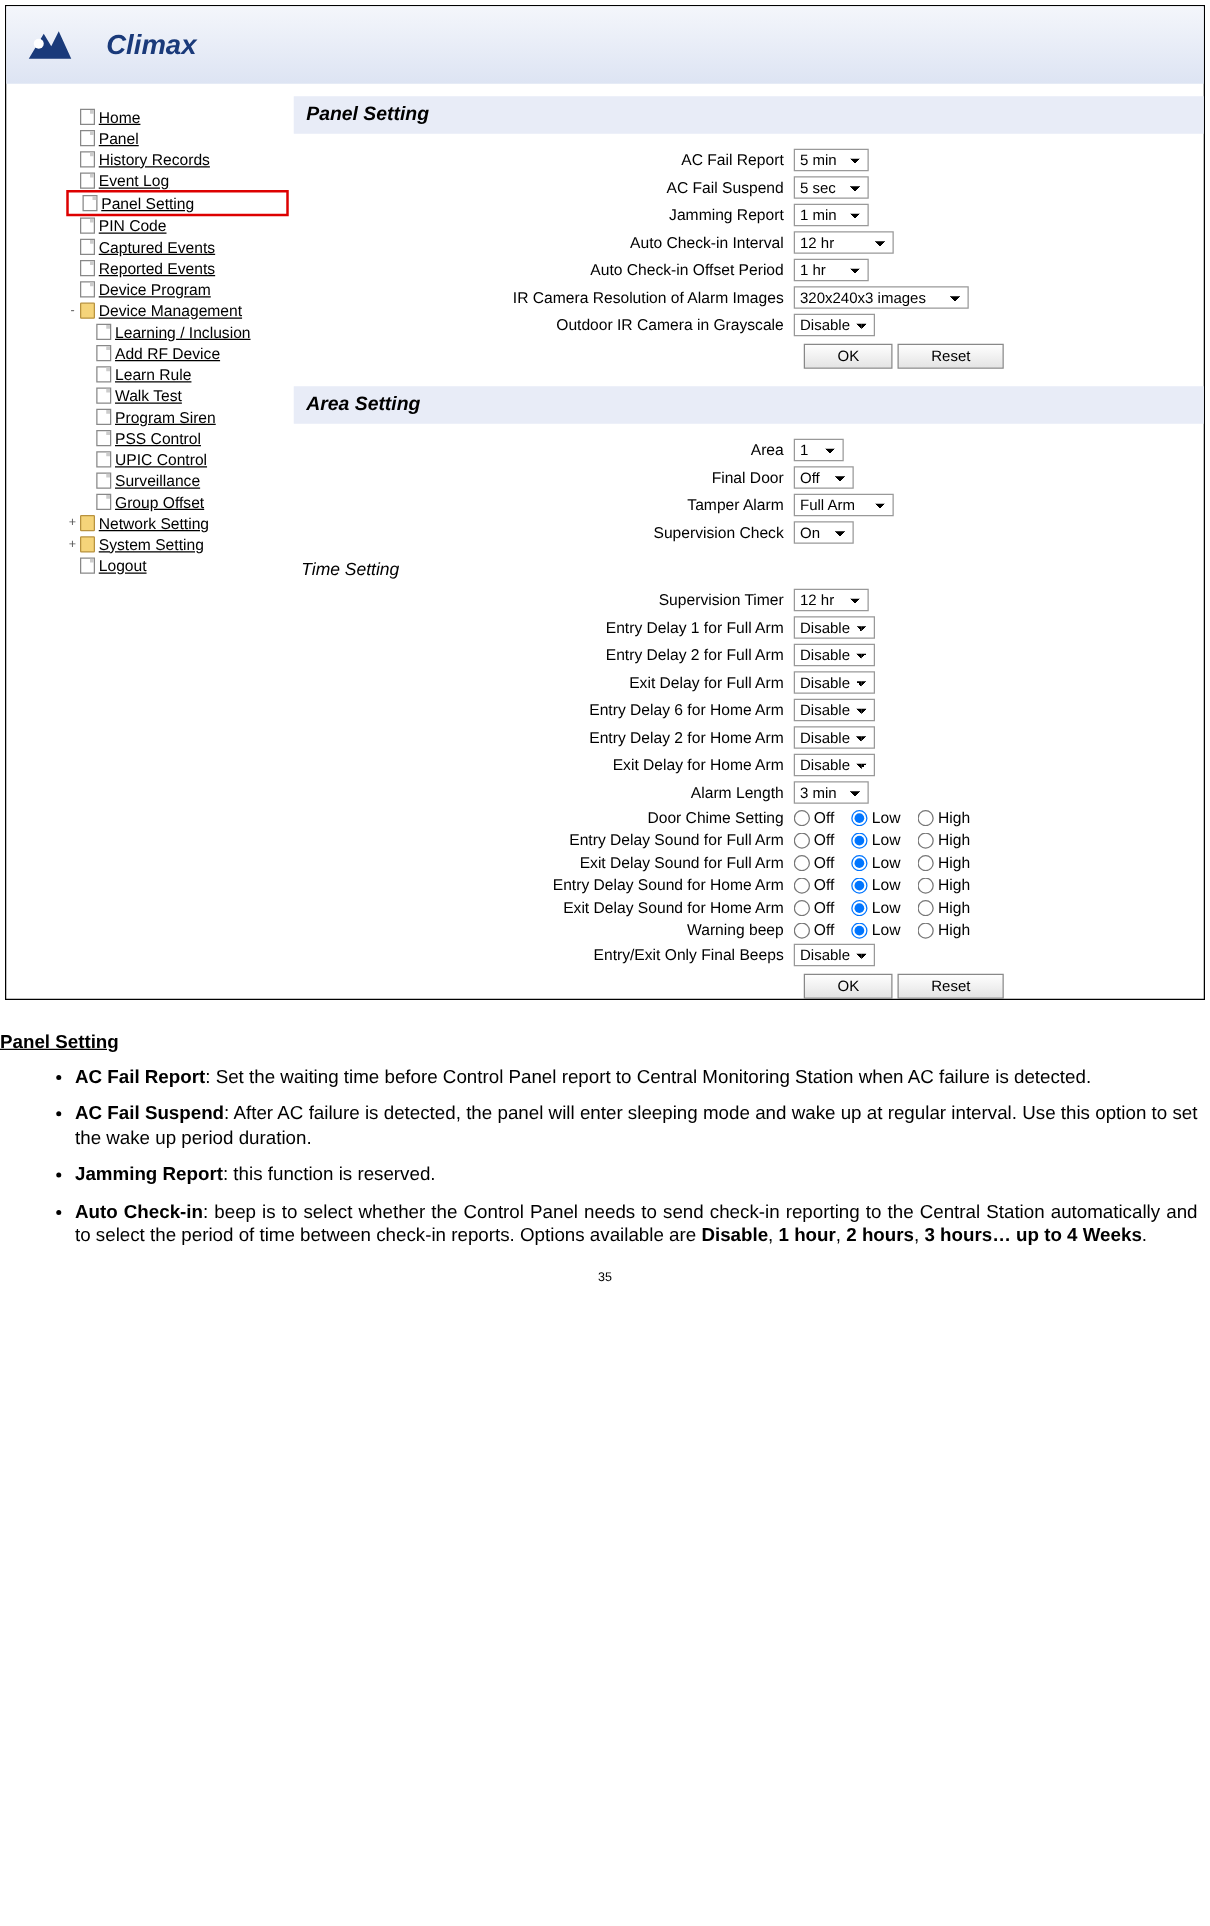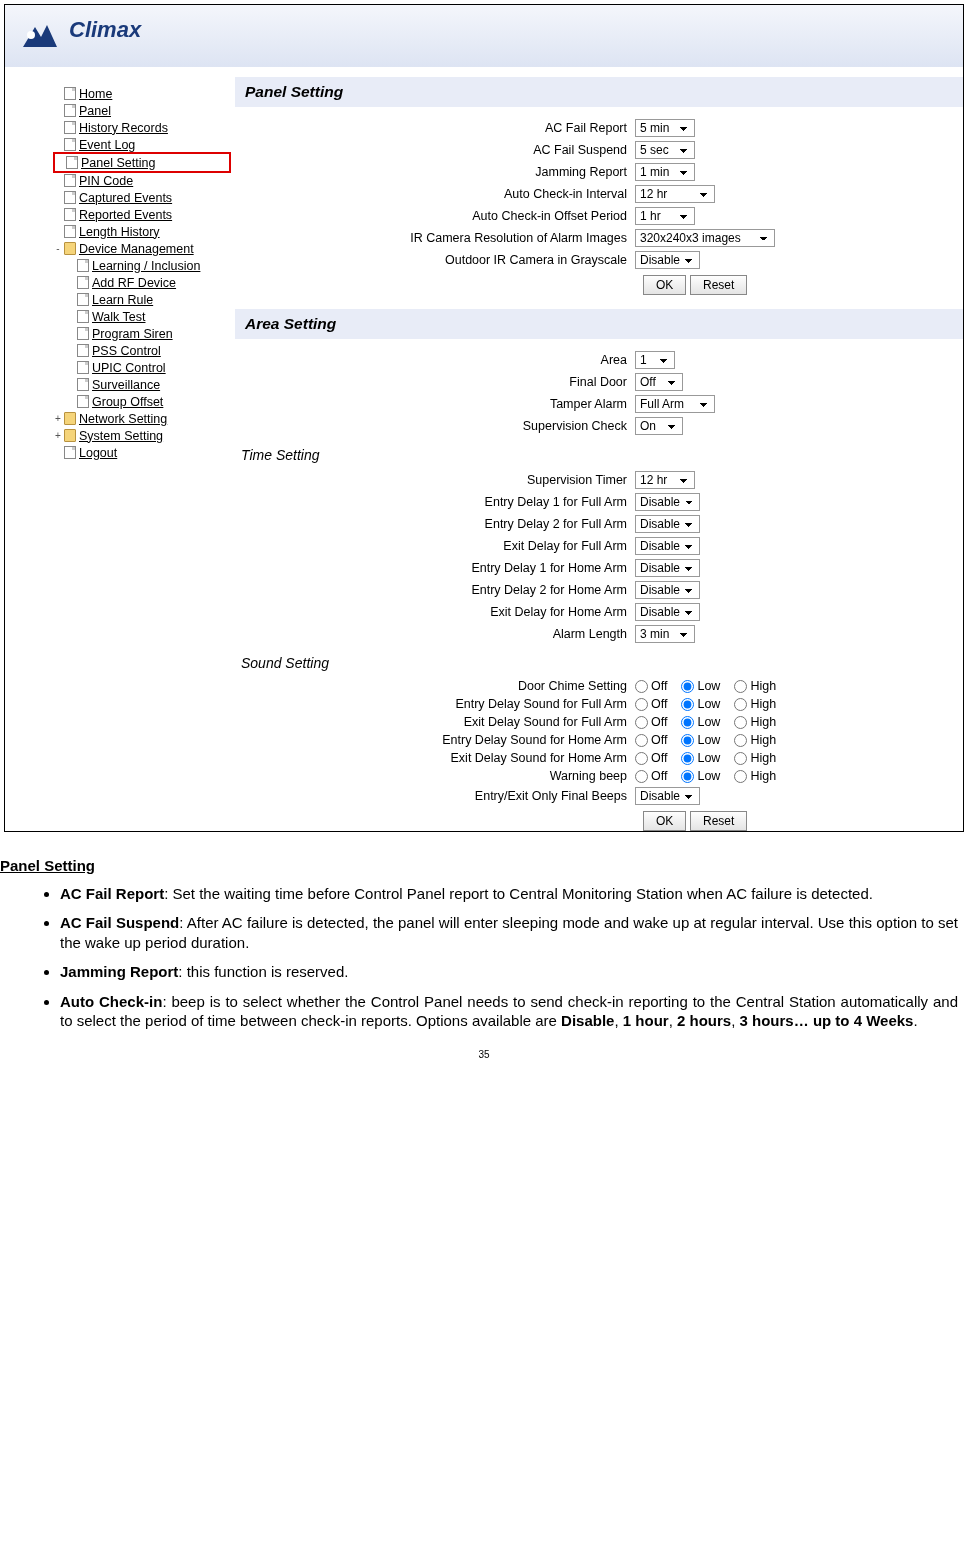--- a/index.html
+++ b/index.html
@@ -1,20 +1,20 @@
 <!DOCTYPE html>
 <html><head>
 <meta charset="utf-8">
 <style>
   * { box-sizing: border-box; margin: 0; padding: 0; }
   body { font-family: Arial, sans-serif; font-size: 13px; color: #000; background: #fff; width: 968px; }
   .page { padding: 0; }
   .outer-border { border: 1px solid #000; margin: 4px; }
   .banner { background: linear-gradient(#f4f6fb, #dde4f3); height: 62px; padding: 6px 12px; display: flex; align-items: center; }
-  .banner-logo { display: flex; gap: 8px; }
+  .banner-logo { display: flex; align-items: center; gap: 24px; }
   .logo-icon { width: 44px; height: 38px; }
   .logo-text { font-size: 22px; font-weight: bold; font-style: italic; color: #1a3a7a; }
   .content-row { display: flex; }
   .sidebar { width: 230px; padding: 18px 4px 4px 8px; font-size: 12.5px; }
   .sidebar ul { list-style: none; }
   .sidebar li { padding: 1.5px 0; white-space: nowrap; margin-left: 40px; }
   .tree-root > li { display: flex; align-items: center; }
   .tree-icon { display: inline-block; width: 12px; height: 13px; margin-right: 3px; vertical-align: middle; flex-shrink: 0; }
   .page-icon { border: 1px solid #888; background: #fff; position: relative; }
   .page-icon::after { content: ""; position: absolute; top: 0; right: 0; width: 3px; height: 3px; background: #ccc; }
@@ -24,21 +24,21 @@
   .highlighted { border: 2px solid #d00; padding: 0 2px; margin: -1px 0; }
   .subtree { padding-left: 24px; }
   .subtree li { display: flex; align-items: center; }
   .main { flex: 1; padding: 10px 0 0 0; }
   .section-hdr { background: #e8ecf7; padding: 6px 10px; font-size: 15.5px; font-weight: bold; font-style: italic; margin-bottom: 12px; }
   .form-rows { padding-right: 18px; }
   .form-row { display: flex; align-items: center; margin-bottom: 4px; }
   .form-row label { flex: 0 0 400px; text-align: right; padding-right: 8px; font-size: 12.5px; }
   .form-row .ctrl { flex: 1; }
   .sel { border: 1px solid #999; background: #fff; font-size: 12px; padding: 1px 18px 1px 4px; min-width: 60px; appearance: none; background-image: linear-gradient(45deg, transparent 50%, #000 50%), linear-gradient(135deg, #000 50%, transparent 50%); background-position: calc(100% - 10px) 7px, calc(100% - 6px) 7px; background-size: 4px 4px, 4px 4px; background-repeat: no-repeat; }
-  .btn { border: 1px solid #888; background: linear-gradient(#fefefe,#e4e4e4); font-size: 12px; padding: 2px 12px; cursor: pointer; }
+  .btn { border: 1px solid #888; background: linear-gradient(#fefefe,#e4e4e4); font-size: 12px; padding: 2px 26px; cursor: pointer; }
   .btn-row { text-align: left; padding-left: 408px; margin: 6px 0 14px 0; }
   .subsection { font-weight: normal; font-style: italic; font-size: 14px; padding: 8px 0 8px 6px; }
   .radio-group { display: inline-flex; gap: 14px; font-size: 12.5px; }
   .radio-group label { display: inline-flex; align-items: center; gap: 3px; flex: none; text-align: left; padding: 0; }
   input[type=radio] { margin: 0; }
   .doc-body { padding: 10px 10px 0 0; font-size: 15px; line-height: 1.3; }
   .doc-heading { font-weight: bold; text-decoration: underline; margin: 10px 0 8px 0; }
   .doc-body ul { list-style: disc; padding-left: 60px; }
   .doc-body li { margin-bottom: 10px; text-align: justify; }
   .doc-body b { font-weight: bold; }
@@ -98,21 +98,21 @@
               <span class="tree-label">Captured Events</span>
             </li>
           <li>
               <span class="expander"></span>
               <span class="tree-icon page-icon"></span>
               <span class="tree-label">Reported Events</span>
             </li>
           <li>
               <span class="expander"></span>
               <span class="tree-icon page-icon"></span>
-              <span class="tree-label">Length History</span>
+              <span class="tree-label">Device Program</span>
             </li>
           <li>
               <span class="expander">-</span>
               <span class="tree-icon folder-icon"></span>
               <span class="tree-label">Device Management</span>
             </li>
         </ul>
         <ul class="subtree">
           <li>
               <span class="tree-icon page-icon"></span>
@@ -239,38 +239,37 @@
             </div>
           <div class="form-row">
               <label>Entry Delay 2 for Full Arm</label>
               <div class="ctrl"><select class="sel"><option>Disable</option></select></div>
             </div>
           <div class="form-row">
               <label>Exit Delay for Full Arm</label>
               <div class="ctrl"><select class="sel"><option>Disable</option></select></div>
             </div>
           <div class="form-row">
-              <label>Entry Delay 1 for Home Arm</label>
+              <label>Entry Delay 6 for Home Arm</label>
               <div class="ctrl"><select class="sel"><option>Disable</option></select></div>
             </div>
           <div class="form-row">
               <label>Entry Delay 2 for Home Arm</label>
               <div class="ctrl"><select class="sel"><option>Disable</option></select></div>
             </div>
           <div class="form-row">
               <label>Exit Delay for Home Arm</label>
               <div class="ctrl"><select class="sel"><option>Disable</option></select></div>
             </div>
           <div class="form-row">
               <label>Alarm Length</label>
               <div class="ctrl"><select class="sel"><option>3 min</option></select></div>
             </div>
         </div>
 
-        <div class="subsection">Sound Setting</div>
         <div class="form-rows">
           <div class="form-row">
               <label>Door Chime Setting</label>
               <div class="ctrl radio-group">
                 <label>
                   <input type="radio" style="">
                   <span>Off</span>
                 </label>
                 <label>
                   <input type="radio" checked="" style="">

